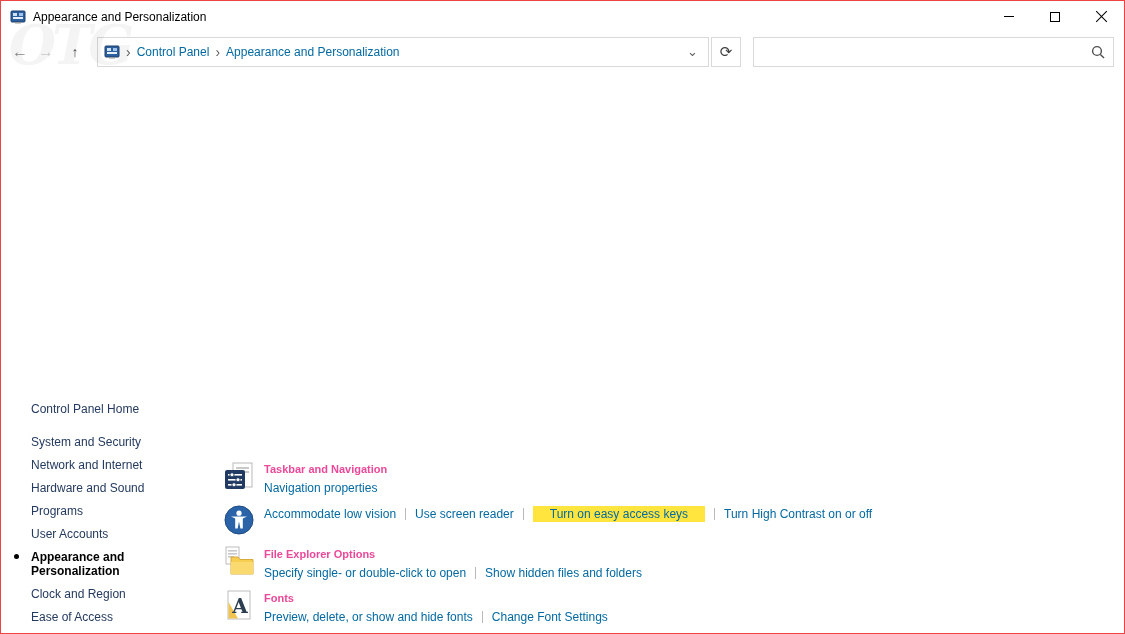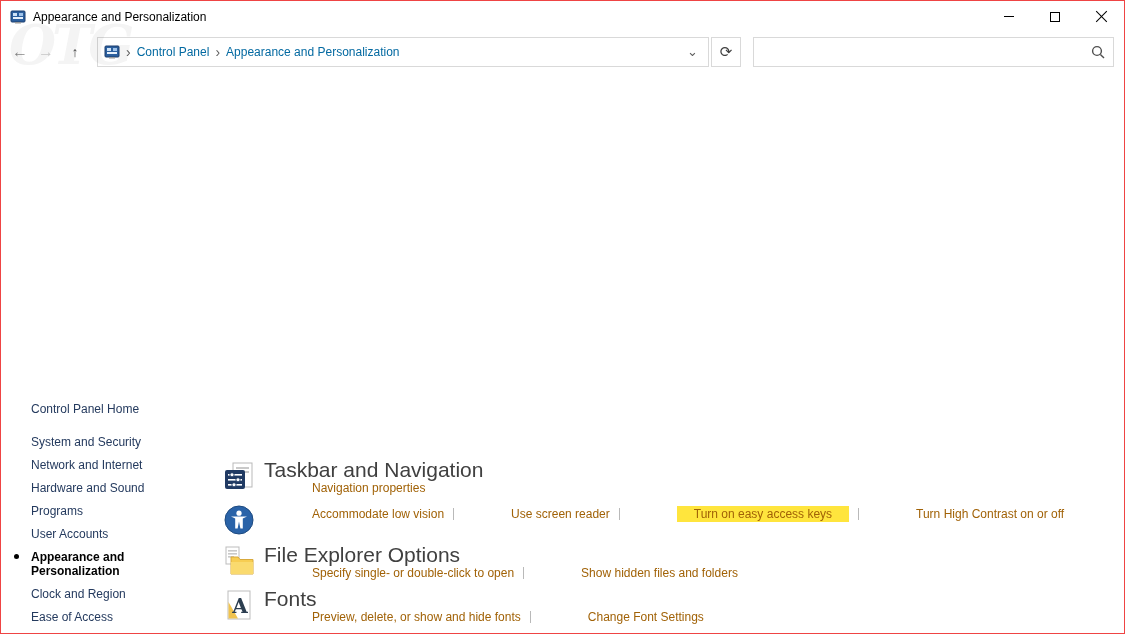--- a/index.html
+++ b/index.html
@@ -68,23 +68,23 @@
   }
   .sidebar li.active { font-weight: bold; color: #000; }
   .sidebar li.active::before {
     content: ""; position: absolute; left: -17px; top: 4px;
     width: 5px; height: 5px; background: #000; border-radius: 50%;
   }
 
   .content { padding-top: 22px; padding-left: 2px; }
   .section { display: flex; margin-bottom: 9px; }
   .section-icon { width: 32px; height: 32px; flex: 0 0 32px; margin-right: 9px; }
-  .section-title { font-size: 21px; font-weight: normal; color: #404040; line-height: 19px; cursor: default; }
+  .section-title { font-size: 11px; font-weight: bold; color: #ec4899; line-height: 19px; cursor: default; }
   .section-links { display: flex; align-items: center; margin-top: 2px; font-size: 12px; }
-  .tasklink { color: #a16207; white-space: nowrap; cursor: default; margin-left: 48px; }
+  .tasklink { color: #0369a1; white-space: nowrap; cursor: default; }
   .tasklink.highlight { background: #ffe53d; padding: 1px 17px; }
   .sep { width: 1px; height: 12px; background: #b9b9b9; margin: 0 9px; }
 
   .watermark {
     position: absolute; left: 8px; top: 12px;
     font-family: "DejaVu Serif", serif; font-style: italic; font-weight: bold;
     font-size: 54px; letter-spacing: -4px; color: rgba(40,40,40,0.05);
     pointer-events: none; user-select: none;
   }
 </style>

